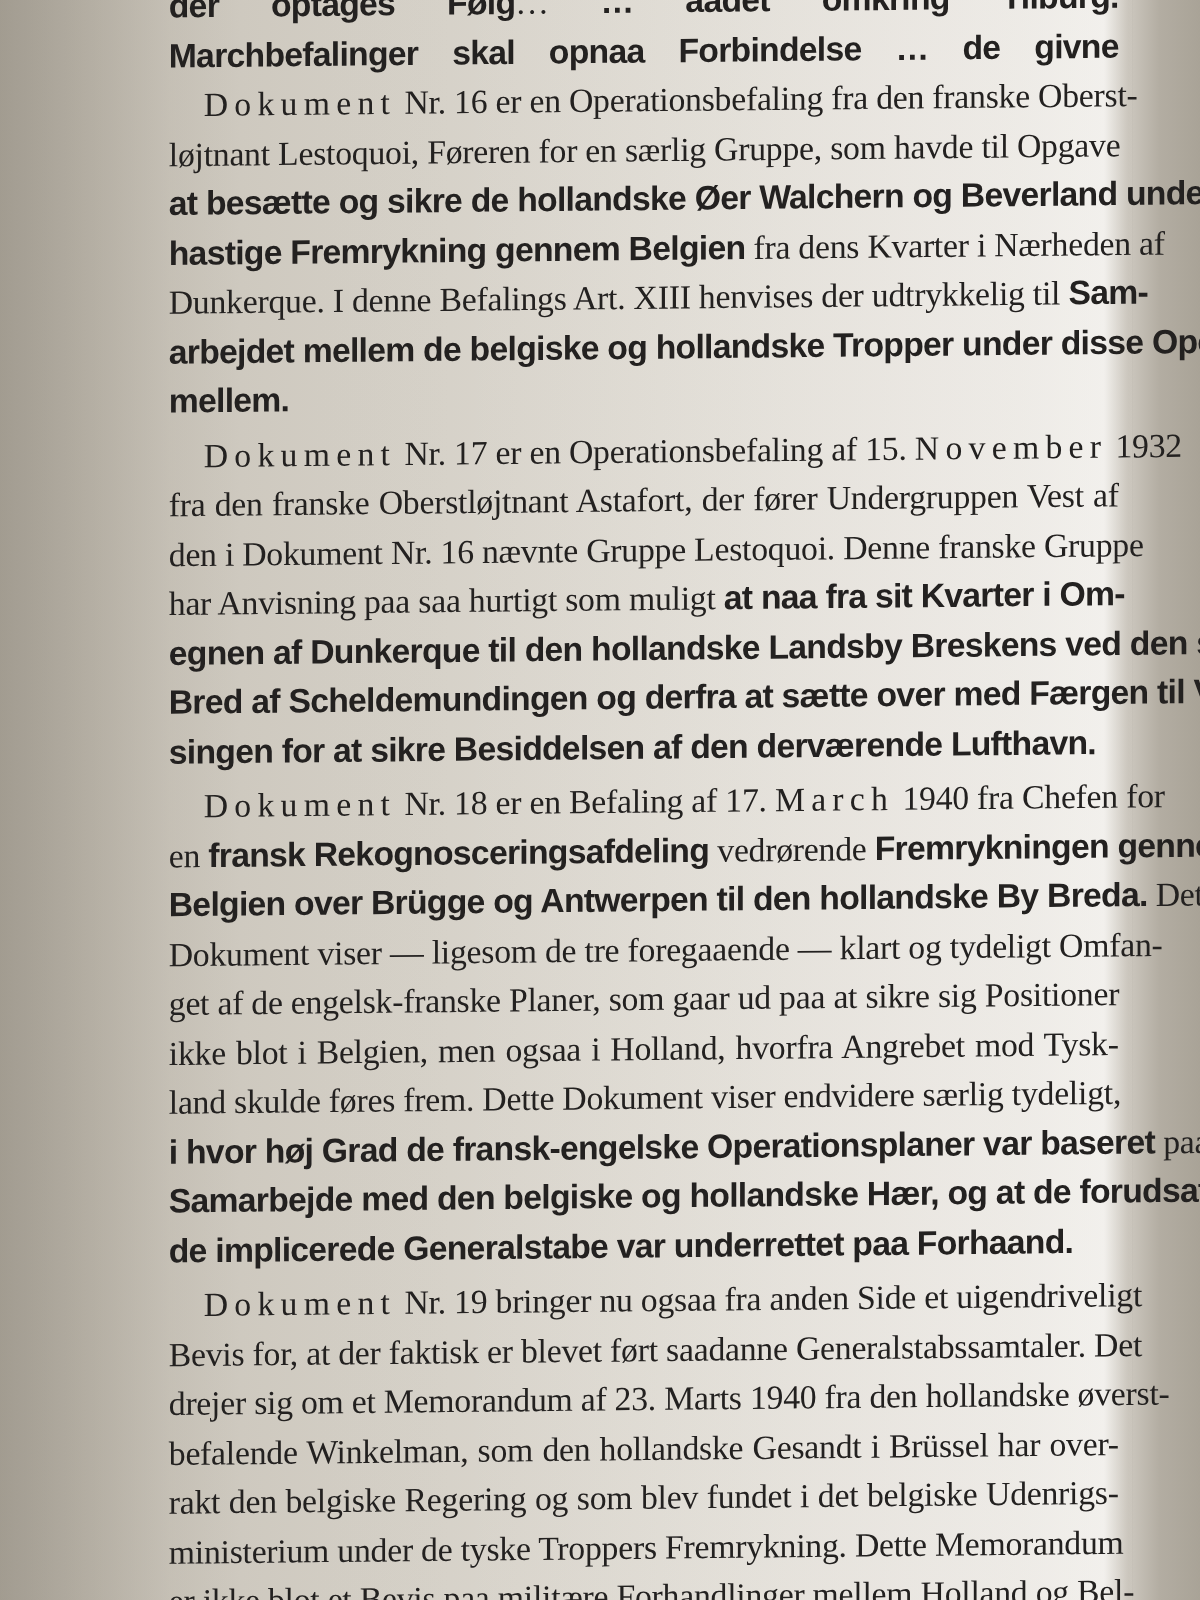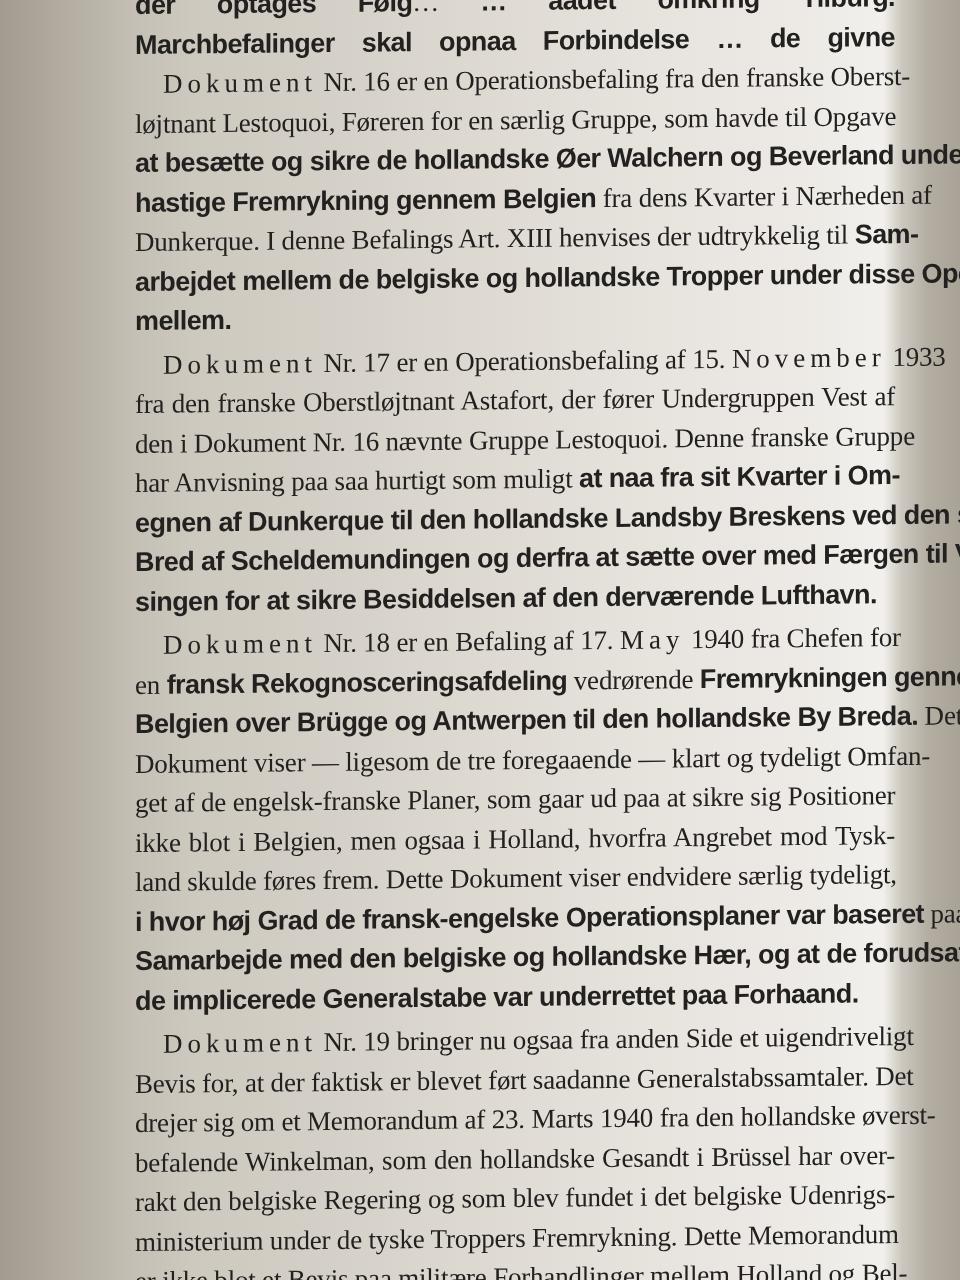--- a/index.html
+++ b/index.html
@@ -47,31 +47,31 @@
       <span class="line indent"><span class="sp">Dokument</span><span> Nr. 16 er en Operationsbefaling fra den franske Oberst-</span></span>
       <span class="line"><span>løjtnant Lestoquoi, Føreren for en særlig Gruppe, som havde til Opgave</span></span>
       <span class="line"><span class="b">at besætte og sikre de hollandske Øer Walchern og Beverland under den</span></span>
       <span class="line"><span class="b">hastige Fremrykning gennem Belgien</span><span> fra dens Kvarter i Nærheden af</span></span>
       <span class="line"><span>Dunkerque. I denne Befalings Art. XIII henvises der udtrykkelig til </span><span class="b">Sam-</span></span>
       <span class="line"><span class="b">arbejdet mellem de belgiske og hollandske Tropper under disse Opera-</span></span>
       <span class="line short"><span class="b">mellem.</span></span>
     </div>
     <div class="para-gap"></div>
     <div>
-      <span class="line indent"><span class="sp">Dokument</span><span> Nr. 17 er en Operationsbefaling af 15. </span><span class="sp">November</span><span> 1933</span></span>
+      <span class="line indent"><span class="sp">Dokument</span><span> Nr. 17 er en Operationsbefaling af 15. </span><span class="sp">November</span><span> 1932</span></span>
       <span class="line"><span>fra den franske Oberstløjtnant Astafort, der fører Undergruppen Vest af</span></span>
       <span class="line"><span>den i Dokument Nr. 16 nævnte Gruppe Lestoquoi. Denne franske Gruppe</span></span>
       <span class="line"><span>har Anvisning paa saa hurtigt som muligt </span><span class="b">at naa fra sit Kvarter i Om-</span></span>
       <span class="line"><span class="b">egnen af Dunkerque til den hollandske Landsby Breskens ved den sydlige</span></span>
       <span class="line"><span class="b">Bred af Scheldemundingen og derfra at sætte over med Færgen til Vlis-</span></span>
       <span class="line short"><span class="b">singen for at sikre Besiddelsen af den derværende Lufthavn.</span></span>
     </div>
     <div class="para-gap"></div>
     <div>
-      <span class="line indent"><span class="sp">Dokument</span><span> Nr. 18 er en Befaling af 17. </span><span class="sp">May</span><span> 1940 fra Chefen for</span></span>
+      <span class="line indent"><span class="sp">Dokument</span><span> Nr. 18 er en Befaling af 17. </span><span class="sp">March</span><span> 1940 fra Chefen for</span></span>
       <span class="line"><span>en </span><span class="b">fransk Rekognosceringsafdeling</span><span> vedrørende </span><span class="b">Fremrykningen gennem</span></span>
       <span class="line"><span class="b">Belgien over Brügge og Antwerpen til den hollandske By Breda.</span><span> Dette</span></span>
       <span class="line"><span>Dokument viser — ligesom de tre foregaaende — klart og tydeligt Omfan-</span></span>
       <span class="line"><span>get af de engelsk-franske Planer, som gaar ud paa at sikre sig Positioner</span></span>
       <span class="line"><span>ikke blot i Belgien, men ogsaa i Holland, hvorfra Angrebet mod Tysk-</span></span>
       <span class="line"><span>land skulde føres frem. Dette Dokument viser endvidere særlig tydeligt,</span></span>
       <span class="line"><span class="b">i hvor høj Grad de fransk-engelske Operationsplaner var baseret</span><span> paa et</span></span>
       <span class="line"><span class="b">Samarbejde med den belgiske og hollandske Hær, og at de forudsatte,</span></span>
       <span class="line short"><span class="b">de implicerede Generalstabe var underrettet paa Forhaand.</span></span>
     </div>

